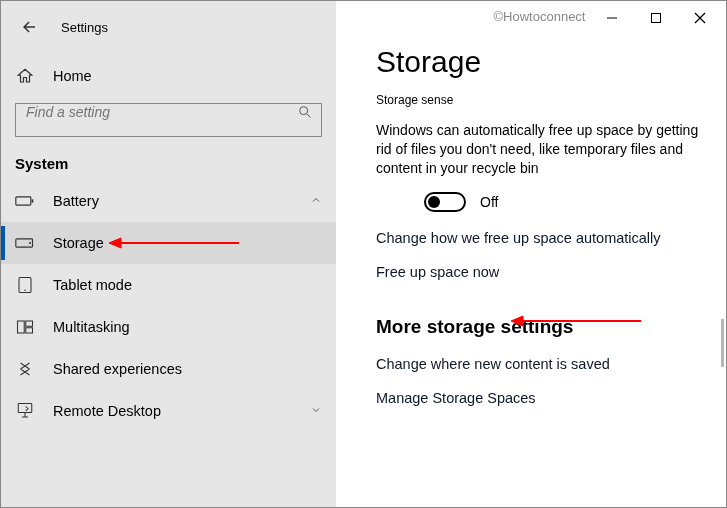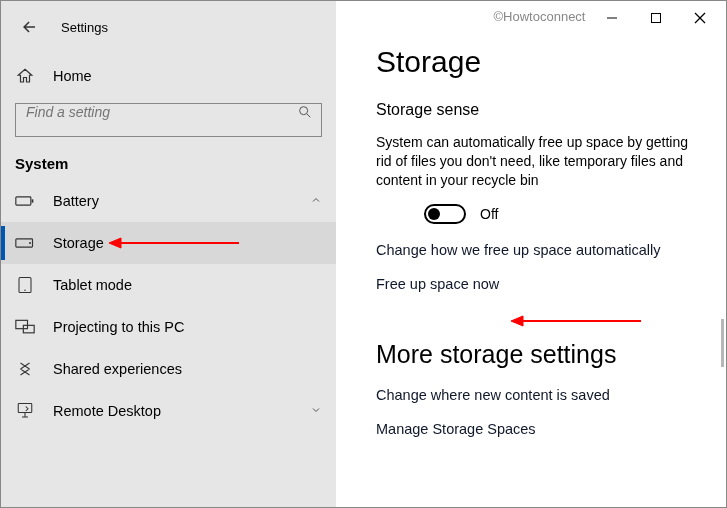--- a/index.html
+++ b/index.html
@@ -130,23 +130,23 @@
     width:44px; height:30px;
     display:flex; align-items:center; justify-content:center;
     cursor:pointer;
   }
   .page-title {
     font-size: 30px;
     font-weight: 400;
     margin-top: 10px;
   }
   .sub-heading {
-    font-size: 16px;
+    font-size: 12px;
     font-weight: 400;
-    margin-top: 22px;
+    margin-top: 14px;
   }
   .body-text {
     font-size: 14px;
     margin-top: 14px;
     max-width: 330px;
     line-height: 1.35;
   }
   .toggle-row {
     display:flex;
     align-items:center;
@@ -169,23 +169,23 @@
   }
   .toggle-label { margin-left: 14px; font-size:14px; }
   .link {
     color:#0f172a;
     font-size:14.5px;
     margin-top: 18px;
     cursor:pointer;
     display:inline-block;
   }
   .sub-heading2 {
-    font-size:25px;
-    font-weight:400;
-    margin-top: 48px;
+    font-size:19px;
+    font-weight:700;
+    margin-top: 36px;
   }
   
   .arrow {
     position:absolute;
     pointer-events:none;
   }
   .arrow line, .arrow polygon { stroke:red; fill:red; }
   
   .scroll-indicator {
     position:absolute;
@@ -262,30 +262,31 @@
       <div class="nav-row">
         <span class="icon">
           <svg width="18" height="18" viewBox="0 0 24 24">
               <rect x="4" y="2" width="16" height="20" rx="1.5" fill="none" stroke="#333" stroke-width="1.4"></rect>
               <circle cx="12" cy="19" r="1" fill="#333"></circle>
             </svg>
         </span>
         <span class="label">Tablet mode</span>
       </div>
 
-
-      <div class="nav-row">
-        <span class="icon">
-          <svg width="20" height="16" viewBox="0 0 24 18">
-              <rect x="1" y="1" width="14" height="10" fill="none" stroke="#333" stroke-width="1.4"></rect>
-              <rect x="10" y="7" width="13" height="9" fill="none" stroke="#333" stroke-width="1.4"></rect>
-            </svg>
-        </span>
-        <span class="label">Projecting to this PC</span>
-      </div>
+      <div class="nav-row">
+        <span class="icon">
+          <svg width="18" height="18" viewBox="0 0 24 24">
+              <rect x="2" y="4" width="9" height="16" fill="none" stroke="#333" stroke-width="1.4"></rect>
+              <rect x="13" y="4" width="9" height="7" fill="none" stroke="#333" stroke-width="1.4"></rect>
+              <rect x="13" y="13" width="9" height="7" fill="none" stroke="#333" stroke-width="1.4"></rect>
+            </svg>
+        </span>
+        <span class="label">Multitasking</span>
+      </div>
+
 
       <div class="nav-row">
         <span class="icon">
           <svg width="18" height="18" viewBox="0 0 24 24">
               <path d="M6 4l6 4-6 4M18 4l-6 4 6 4M6 12l6 4-6 4M18 12l-6 4 6 4" fill="none" stroke="#333" stroke-width="1.4"></path>
             </svg>
         </span>
         <span class="label">Shared experiences</span>
       </div>
 
@@ -330,21 +331,21 @@
         <svg width="12" height="12">
             <line x1="1" y1="1" x2="11" y2="11" stroke="#000" stroke-width="1.2"></line>
             <line x1="11" y1="1" x2="1" y2="11" stroke="#000" stroke-width="1.2"></line>
           </svg>
       </div>
     </div>
 
     <div class="page-title">Storage</div>
 
     <div class="sub-heading">Storage sense</div>
-    <div class="body-text">System can automatically free up space by getting rid of files you don't need, like temporary files and content in your recycle bin</div>
+    <div class="body-text">Windows can automatically free up space by getting rid of files you don't need, like temporary files and content in your recycle bin</div>
 
     <div class="toggle-row">
       <div class="toggle">
         <div class="knob"></div>
       </div>
       <div class="toggle-label">Off</div>
     </div>
 
     <div class="link">Change how we free up space automatically</div><br>
     <div class="link">Free up space now</div>

